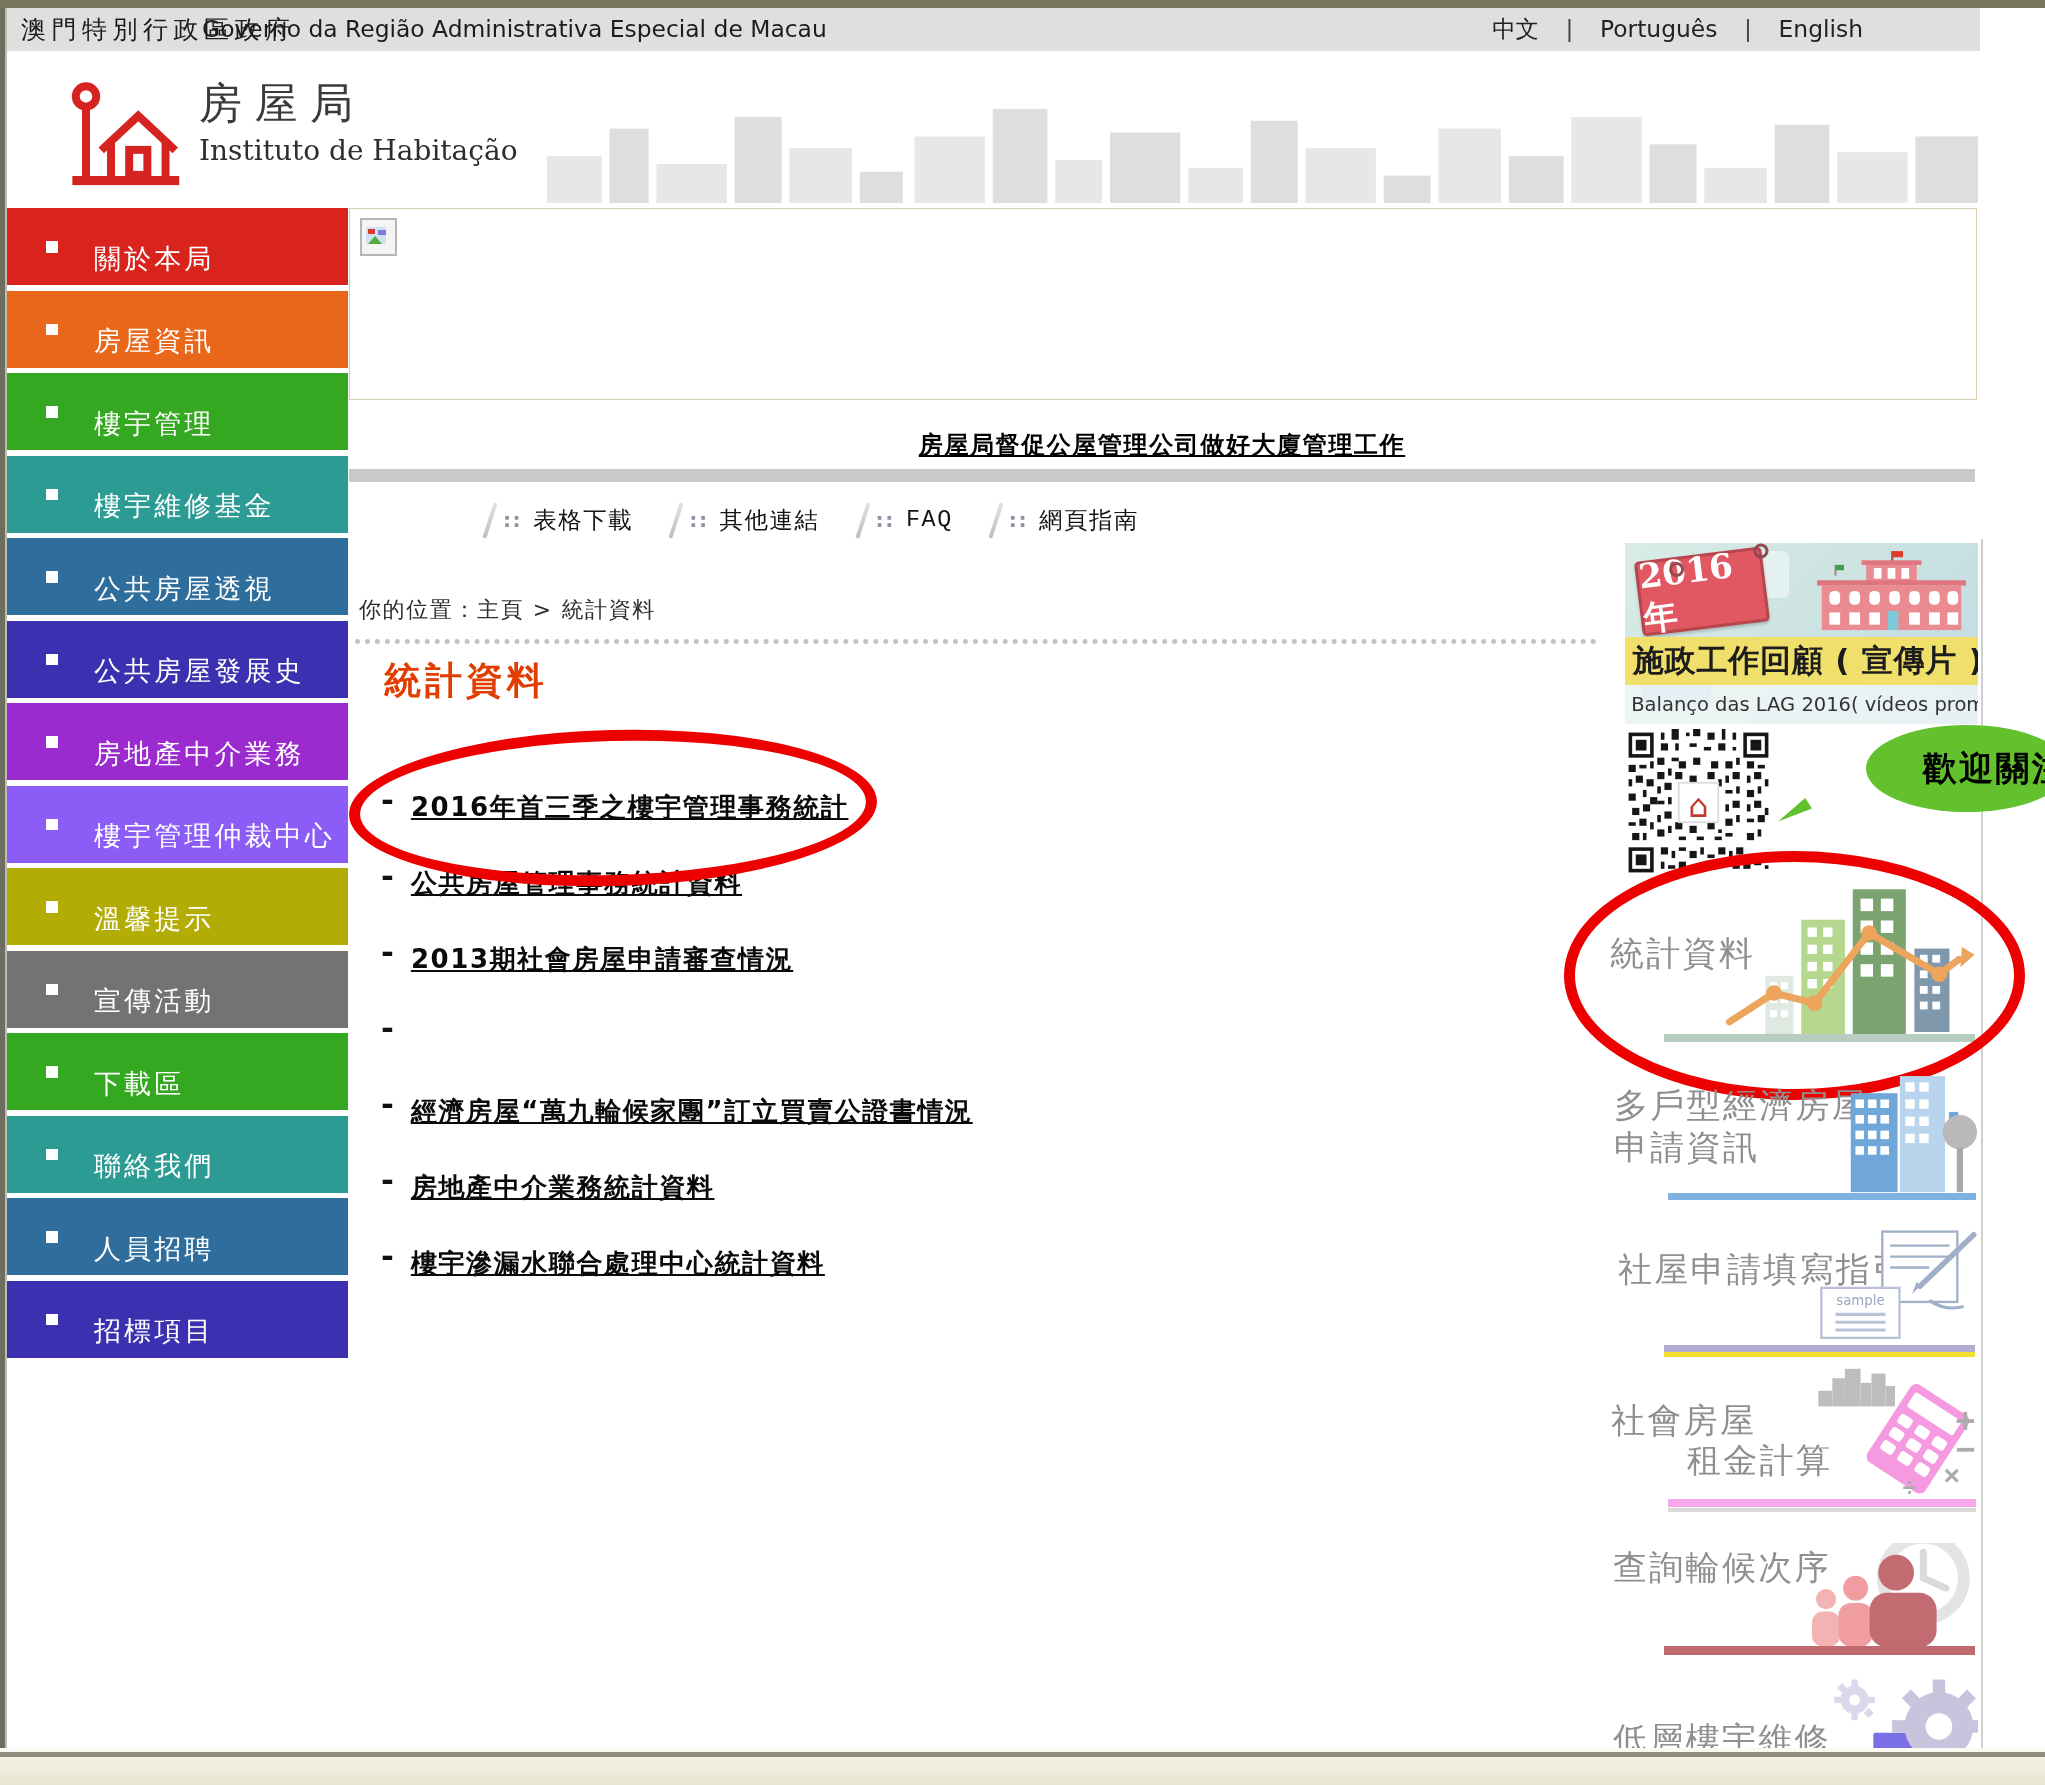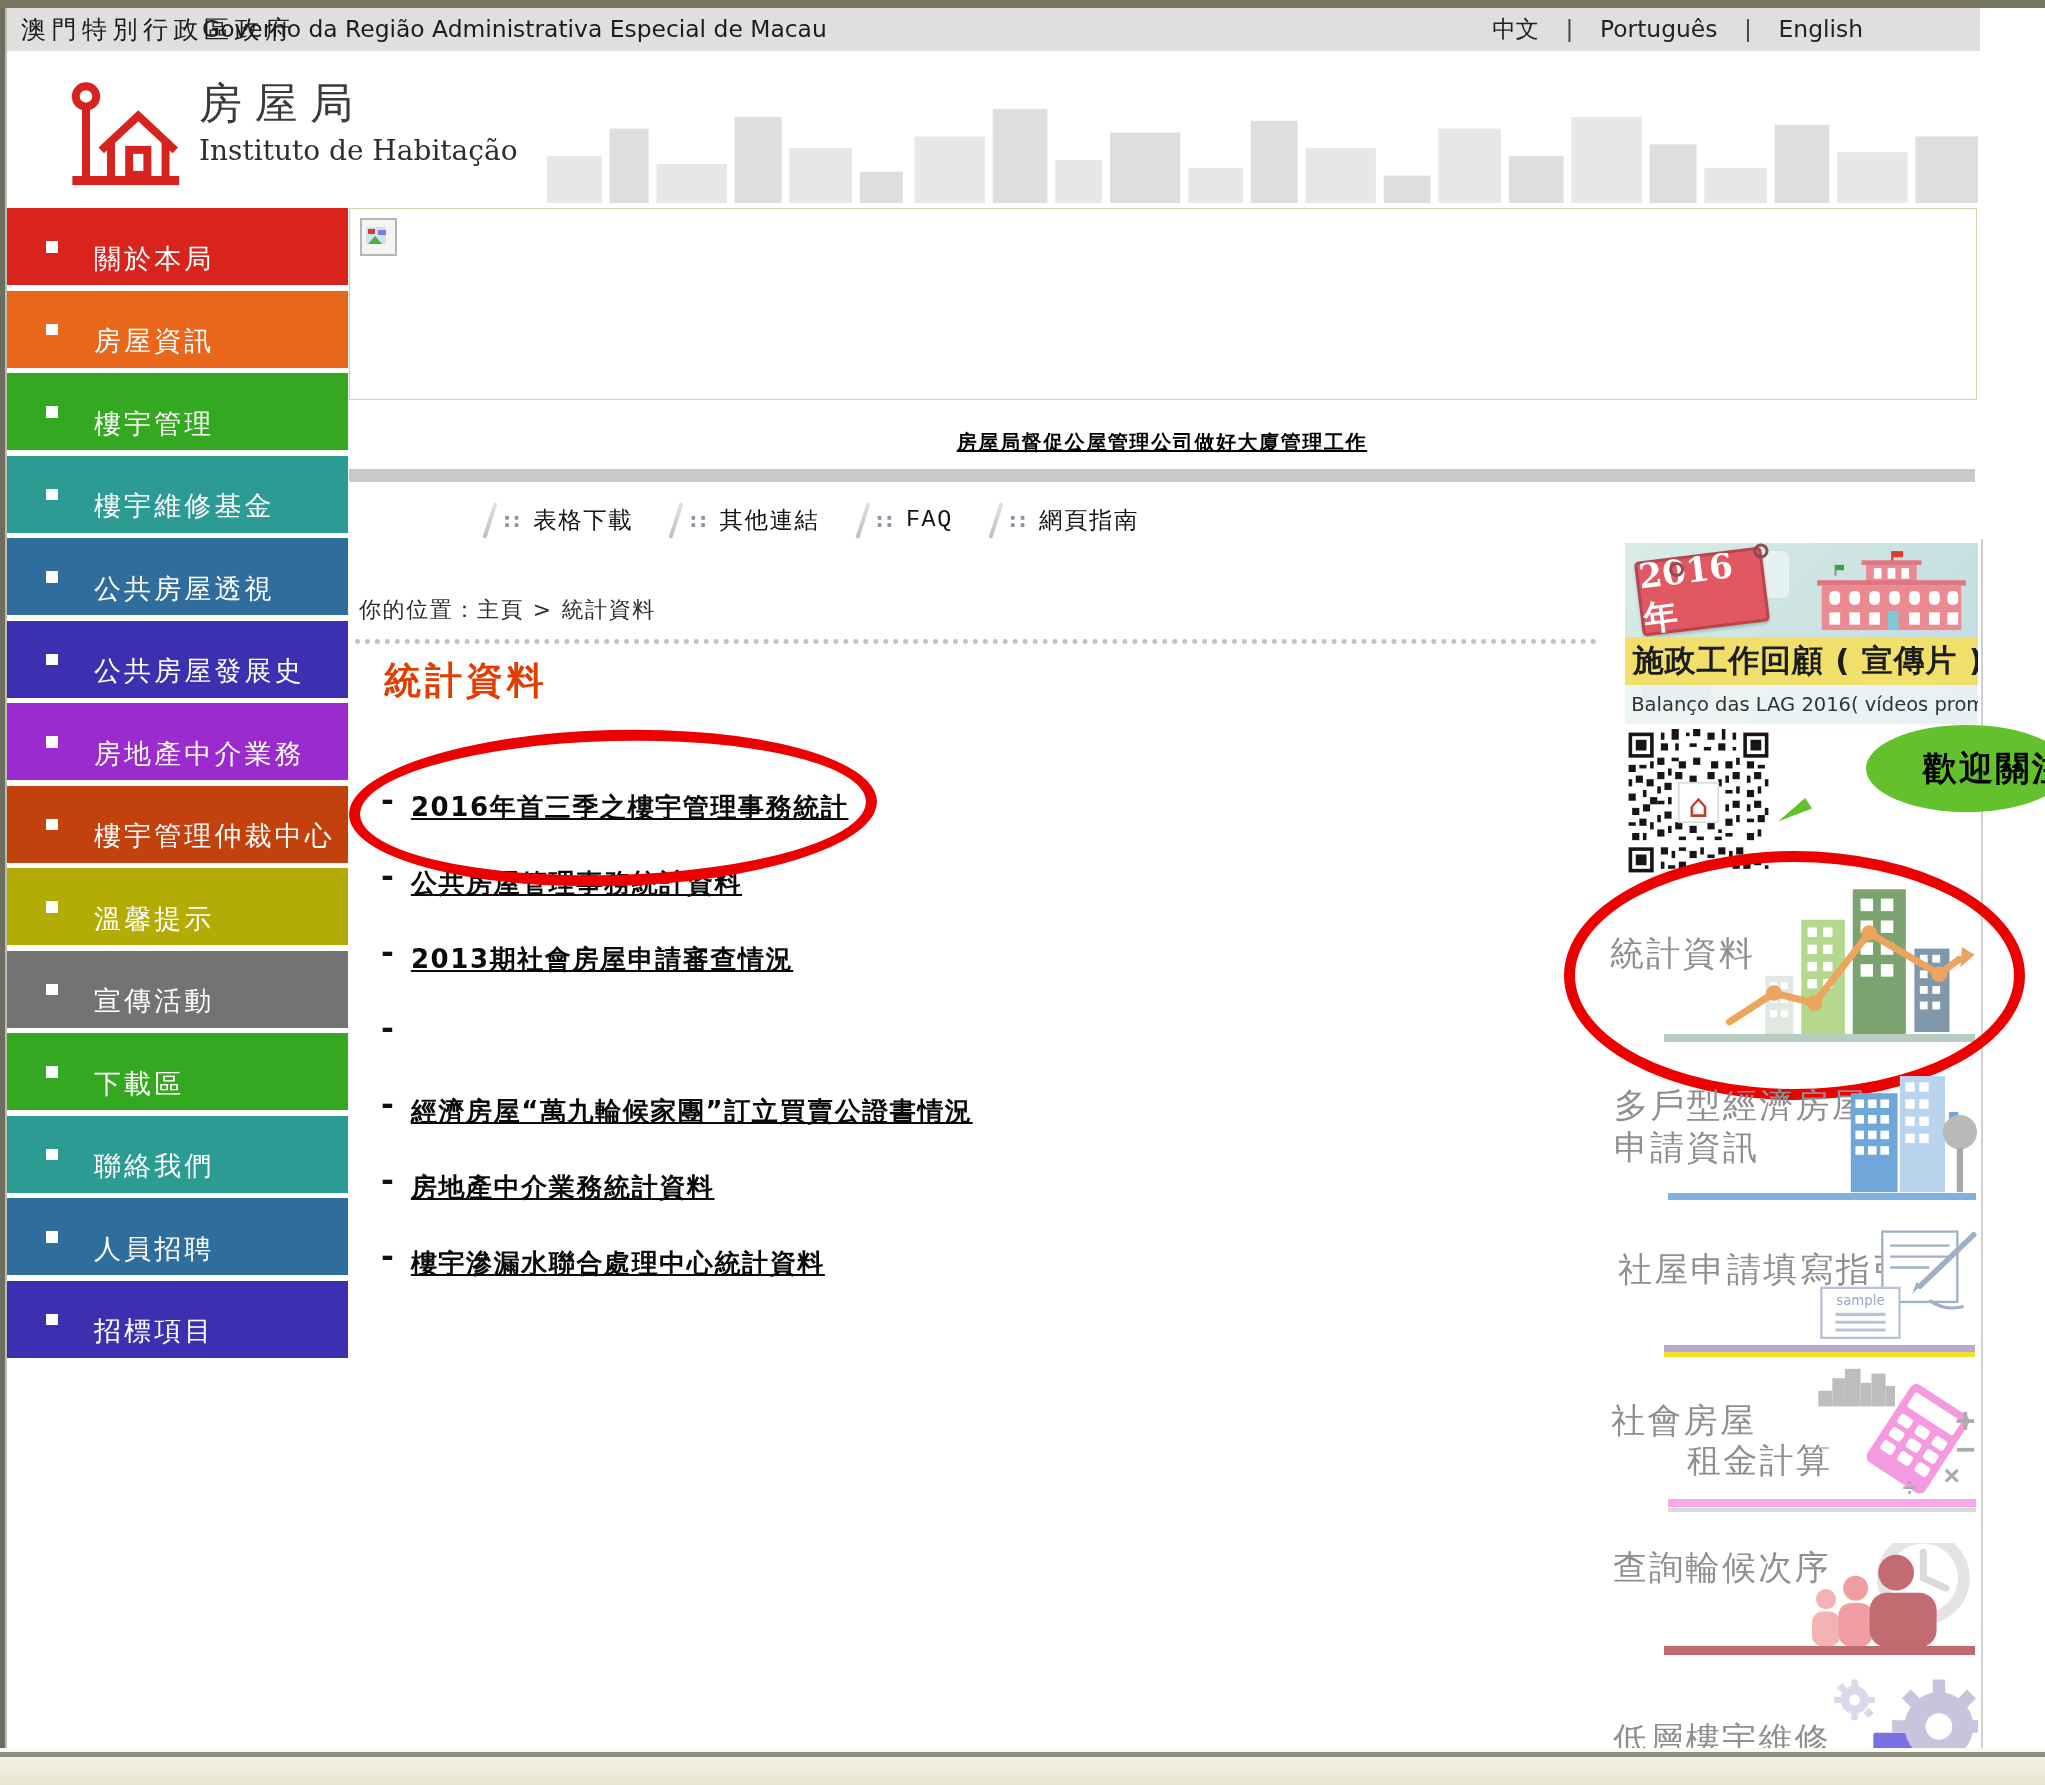--- a/index.html
+++ b/index.html
@@ -35,21 +35,21 @@
   .sb-item .lb{position:absolute;left:87px;top:50%;transform:translateY(-50%);color:#fff;font-size:27px;font-weight:normal;letter-spacing:3.1px;white-space:nowrap;margin-top:12px;}
 
   
   .banner-box{left:349px;top:208px;width:1626px;height:190px;background:#fff;border:1.6px solid #d8cfae;}
   .imgph{position:absolute;left:10.2px;top:9.4px;width:33px;height:34px;background:#f4f4f4;border:2.3px solid #b6b6b6;}
   .imgph .mini{position:absolute;left:3.9px;top:7px;width:20.3px;height:16.4px;background:#cfe2f3;overflow:hidden;}
   .imgph .mini .r{position:absolute;left:1.6px;top:1.6px;width:7px;height:5.5px;background:#d93a2b;}
   .imgph .mini .b{position:absolute;right:0.8px;top:2.3px;width:7.8px;height:5.5px;background:#7b7bd9;}
   .imgph .mini .g{position:absolute;left:2.3px;bottom:0;width:0;height:0;border-left:7px solid transparent;border-right:7px solid transparent;border-bottom:8.6px solid #4fae3c;}
   .center-link{left:349px;top:429px;width:1626px;text-align:center;}
-  .center-link a{font-size:20px;font-weight:bold;color:#000;text-decoration:underline;letter-spacing:1.6px;cursor:pointer;}
+  .center-link a{font-size:24px;font-weight:bold;color:#000;text-decoration:underline;letter-spacing:1.6px;cursor:pointer;}
   .gray-divider{left:349px;top:469px;width:1626px;height:13.3px;background:#c9c9c9;}
   .navrow{left:488px;top:498px;height:44px;display:flex;align-items:center;gap:41px;}
   .navitem{display:flex;align-items:center;gap:11px;cursor:pointer;}
   .navitem .diag{width:3.9px;height:37px;background:linear-gradient(180deg,#e2e2e2,#bfbfbf);transform:rotate(18deg);border-radius:1.6px;}
   .navitem .cc{color:#8f8fa2;font-size:20.3px;font-weight:bold;letter-spacing:1.6px;}
   .navitem .nl{color:#141414;font-size:23.4px;letter-spacing:1.6px;font-family:Liberation Mono, monospace;}
   .breadcrumb{left:359px;top:595px;font-size:22px;color:#2e2e2e;letter-spacing:1.6px;}
   .breadcrumb a{color:#2e2e2e;text-decoration:none;cursor:pointer;}
   .dotline{left:355px;top:639px;width:1242px;height:0;border-top:5.5px dotted #c2c2c2;}
   .ptitle{left:384px;top:656px;font-size:37px;font-weight:bold;color:#e23d00;letter-spacing:3.9px;}
@@ -189,21 +189,21 @@
         <span class="lb">公共房屋透視</span>
       </div>
     <div class="sb-item" style="background: rgb(58, 48, 176);">
         <span class="sq"></span>
         <span class="lb">公共房屋發展史</span>
       </div>
     <div class="sb-item" style="background: rgb(155, 43, 207);">
         <span class="sq"></span>
         <span class="lb">房地產中介業務</span>
       </div>
-    <div class="sb-item" style="background: #c2410c;">
+    <div class="sb-item" style="background: #8b5cf6;">
         <span class="sq"></span>
         <span class="lb">樓宇管理仲裁中心</span>
       </div>
     <div class="sb-item" style="background: rgb(179, 172, 4);">
         <span class="sq"></span>
         <span class="lb">溫馨提示</span>
       </div>
     <div class="sb-item" style="background: #737373;">
         <span class="sq"></span>
         <span class="lb">宣傳活動</span>

